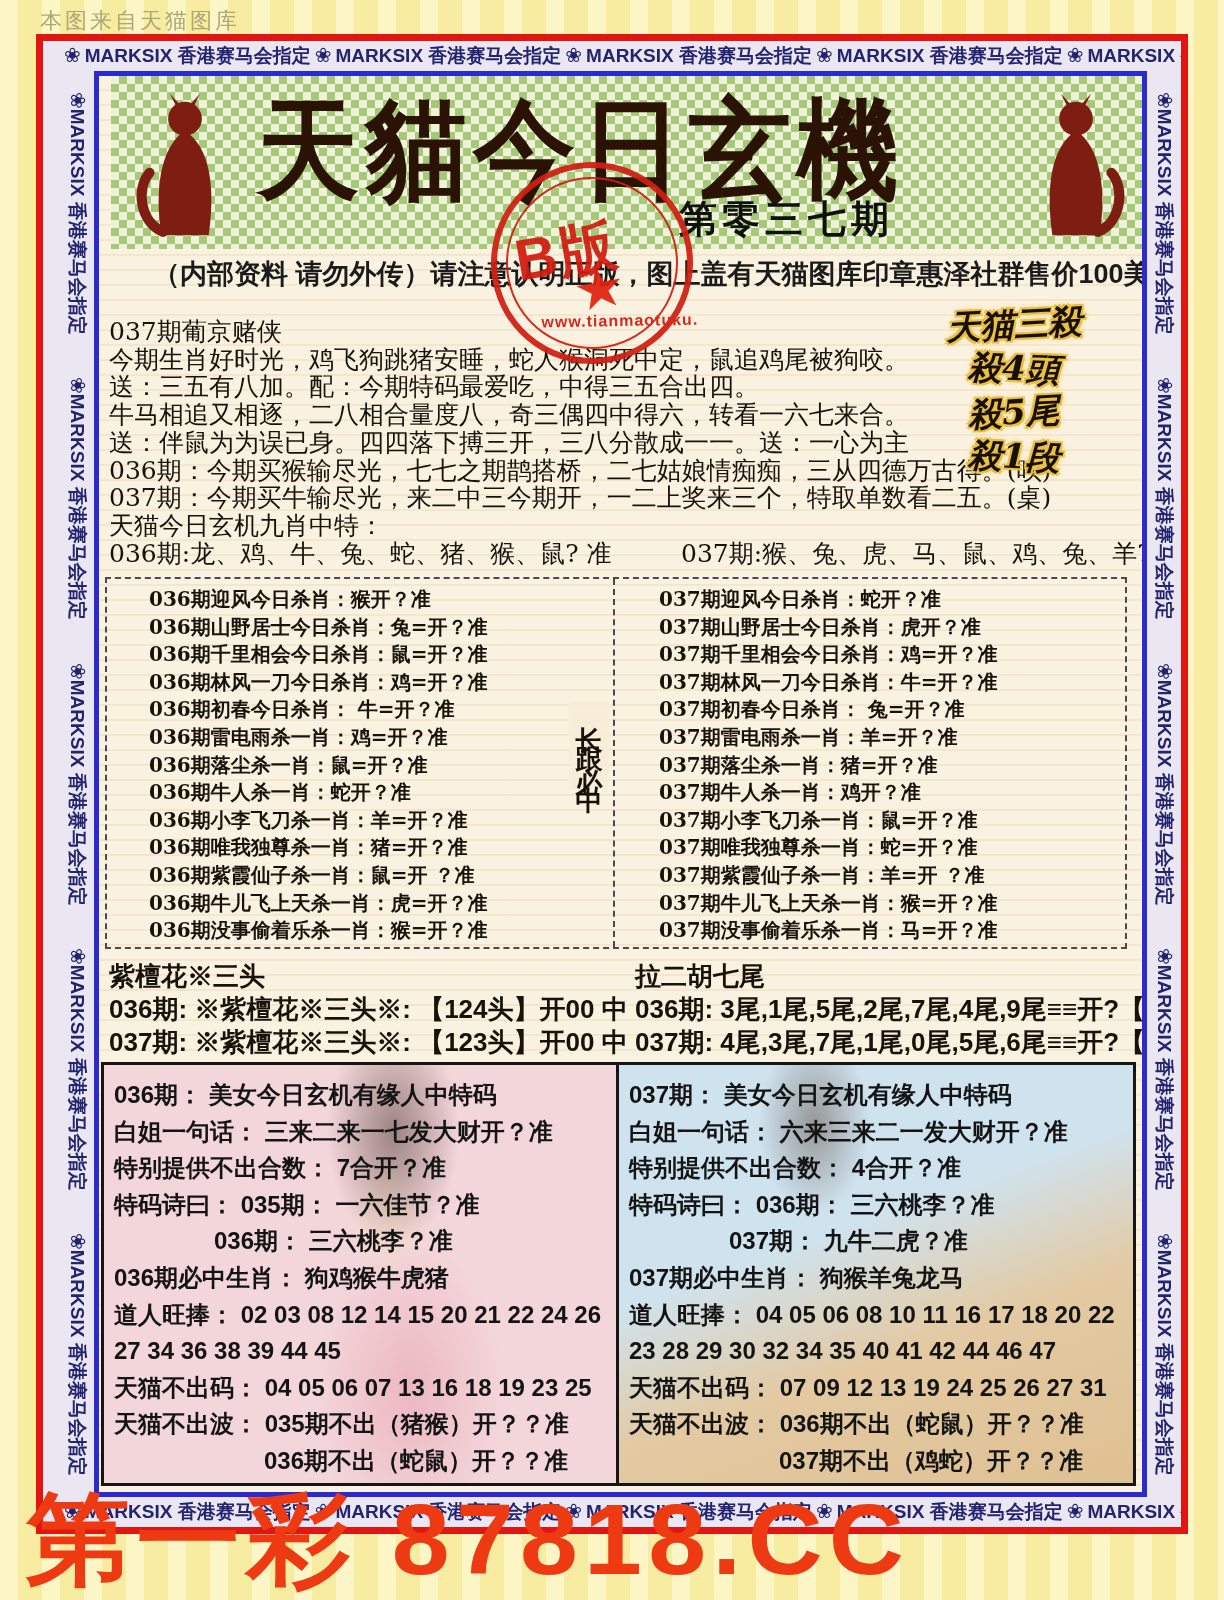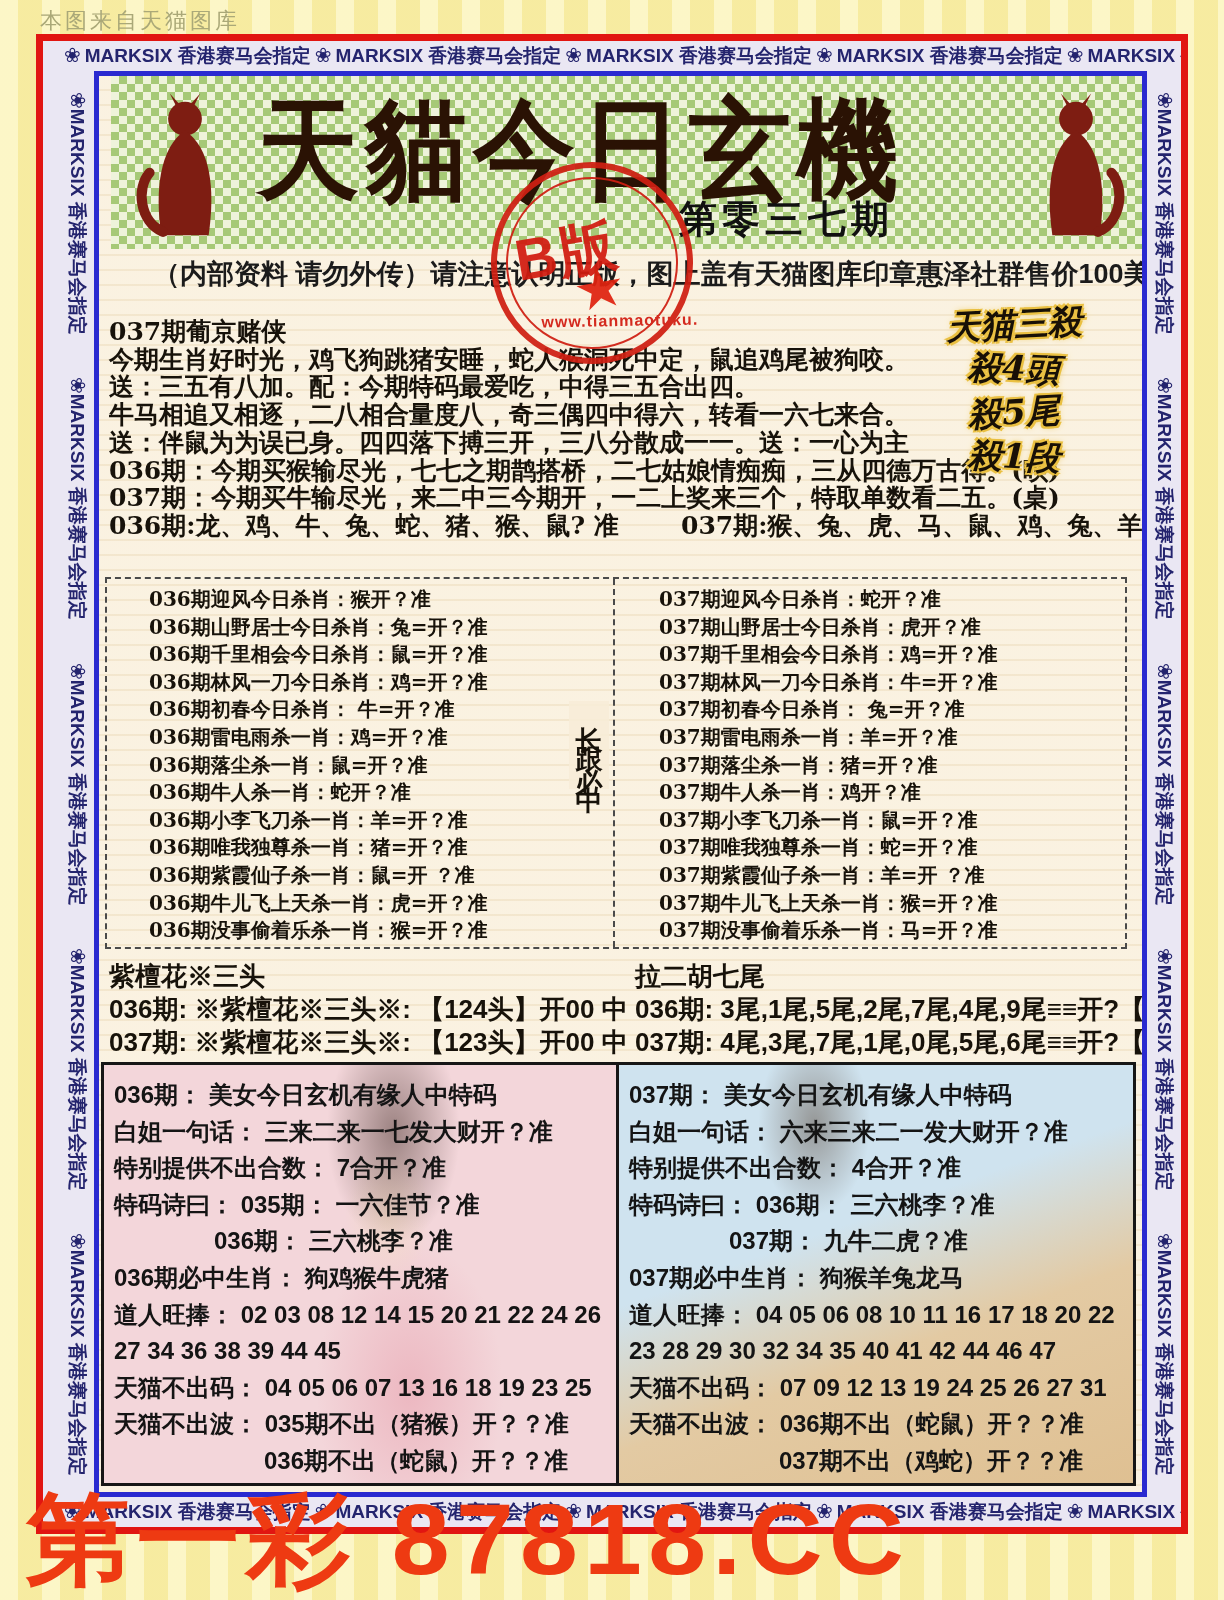--- a/index.html
+++ b/index.html
@@ -54,21 +54,21 @@
 
   
   .sansha{position:absolute;right:28px;top:226px;width:200px;text-align:center;z-index:2;
     font-family:"DejaVu Serif",serif;font-style:italic;font-weight:900;font-size:34px;color:#181006;line-height:44px;
     text-shadow:-2px -2px 0 #eac042,2px -2px 0 #eac042,-2px 2px 0 #eac042,2px 2px 0 #eac042,0 0 7px #eac042;}
   .sansha div:nth-child(odd){transform:rotate(-3deg);}
   .sansha div:nth-child(even){transform:rotate(2deg);}
 
   
   .poem{position:absolute;left:10px;top:242px;width:900px;font-family:"DejaVu Serif",serif;
-    font-size:25px;font-weight:700;color:#17120a;line-height:27.7px;white-space:nowrap;}
+    font-size:25px;font-weight:400;color:#17120a;line-height:27.7px;white-space:nowrap;}
   .nine{position:relative;}
   .nine .r37{position:absolute;left:572px;top:0;}
 
   
   .shaxiao{position:absolute;left:6px;top:501px;width:1022px;height:372px;border:2px dashed #4a4a4a;box-sizing:border-box;}
   .sx-col{position:absolute;top:7px;font-family:"DejaVu Serif",serif;font-size:20px;font-weight:700;
     color:#17120a;line-height:27.6px;white-space:nowrap;margin-left:20px;}
   .sx-col.c36{left:22px;} .sx-col.c37{left:532px;}
   .sx-div{position:absolute;left:506px;top:0;height:100%;border-left:2px dashed #4a4a4a;}
   .sx-mid{position:absolute;left:462px;top:122px;writing-mode:vertical-rl;text-orientation:upright;
@@ -168,20 +168,21 @@
       </div>
 
       <div class="poem">
         <div>037期葡京赌侠</div>
         <div>今期生肖好时光，鸡飞狗跳猪安睡，蛇人猴洞死中定，鼠追鸡尾被狗咬。</div>
         <div>送：三五有八加。配：今期特码最爱吃，中得三五合出四。</div>
         <div>牛马相追又相逐，二八相合量度八，奇三偶四中得六，转看一六七来合。</div>
         <div>送：伴鼠为为误已身。四四落下搏三开，三八分散成一一。送：一心为主</div>
         <div>036期：今期买猴输尽光，七七之期鹊搭桥，二七姑娘情痴痴，三从四德万古得。(呗)</div>
         <div>037期：今期买牛输尽光，来二中三今期开，一二上奖来三个，特取单数看二五。(桌)</div>
+        <div>天猫今日玄机九肖中特：</div>
         <div class="nine">
           <span>036期:龙、鸡、牛、兔、蛇、猪、猴、鼠? 准</span>
           <span class="r37">037期:猴、兔、虎、马、鼠、鸡、兔、羊? 准</span>
         </div>
       </div>
 
       <div class="shaxiao">
         <div class="sx-div"></div>
         <div class="sx-mid">长跟必中</div>
         <div class="sx-col c36">

